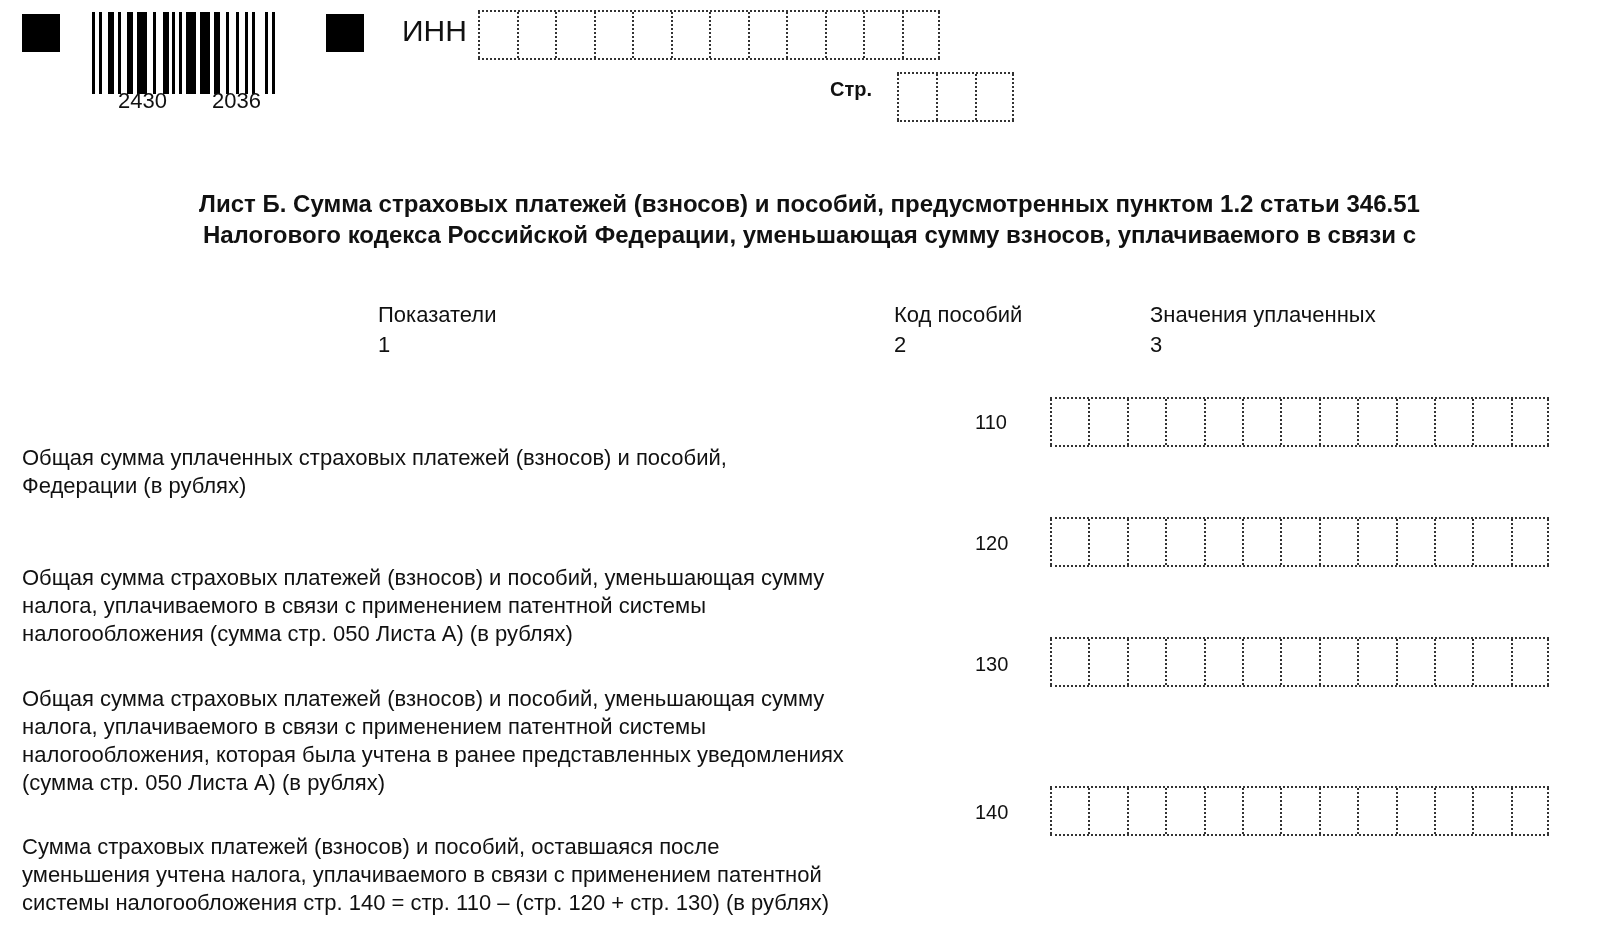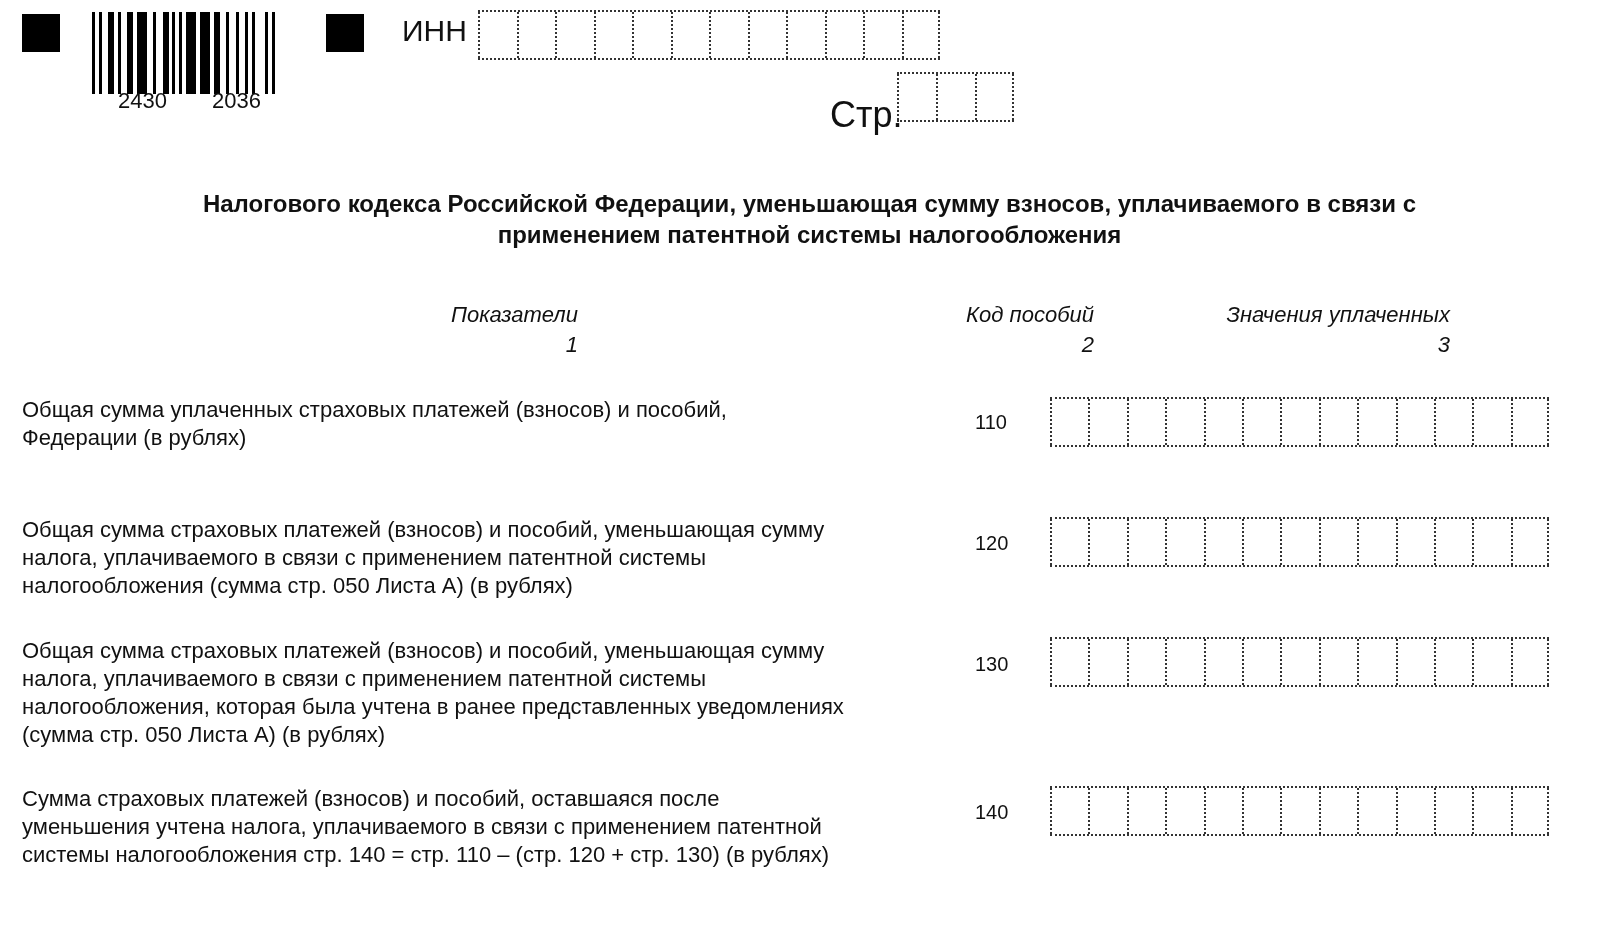--- a/index.html
+++ b/index.html
@@ -8,22 +8,22 @@
   .marker { position:absolute; width:38px; height:38px; background:#000; }
   .barcode { position:absolute; left:92px; top:12px; width:210px; height:82px; display:flex; align-items:flex-start; gap:0; }
   .bar { background:#000; height:82px; display:inline-block; }
   .gap { display:inline-block; height:82px; }
   .bc-num { position:absolute; top:88px; font-size:22px; }
   .label { position:absolute; font-size:30px; }
   .cells { position:absolute; display:flex; border-top:2px dotted #333; border-bottom:2px dotted #333; }
   .cell { border-left:2px dotted #333; box-sizing:border-box; }
   .cell:last-child { border-right:2px dotted #333; }
   .title { position:absolute; left:0; width:1619px; top:188px; text-align:center; font-weight:bold; font-size:24px; line-height:31px; }
-  .colhdr { position:absolute; font-style:italic; font-size:22px; text-align:right; line-height:30px; }
-  .rowtext { position:absolute; left:22px; width:930px; font-size:22px; line-height:28px; }
+  .colhdr { position:absolute; font-size:22px; text-align:left; line-height:30px; }
+  .rowtext { position:absolute; left:22px; width:930px; font-size:22px; line-height:28px;margin-top:48px; }
   .code { position:absolute; left:1010px; font-size:20px;margin-top:7px; }
 </style>
 </head>
 <body>
 
 <div class="marker" style="left:22px;top:14px;"></div>
 <div class="marker" style="left:326px;top:14px;"></div>
 
 <div class="barcode">
   <span class="bar" style="width:3px"></span>
@@ -76,30 +76,30 @@
     <div class="cell" style="width:38.5px"></div>
     <div class="cell" style="width:38.5px"></div>
   <div class="cell" style="width:38.5px"></div>
     <div class="cell" style="width:38.5px"></div>
     <div class="cell" style="width:38.5px"></div>
   <div class="cell" style="width:38.5px"></div>
     <div class="cell" style="width:38.5px"></div>
     <div class="cell" style="width:38.5px"></div>
 </div>
 
-<div class="label" style="left:830px;top:94px;font-size:36px;">Стр.</div>
+<div class="label" style="left:830px;top:78px;font-size:20px;font-weight:bold;">Стр.</div>
 <div class="cells" style="left:897px;top:72px;height:46px;">
   <div class="cell" style="width:39px"></div>
     <div class="cell" style="width:39px"></div>
     <div class="cell" style="width:39px"></div>
 </div>
 
 <div class="title">
+  <div>Лист Б. Сумма страховых платежей (взносов) и пособий, предусмотренных пунктом 1.2 статьи 346.51</div>
   <div>Налогового кодекса Российской Федерации, уменьшающая сумму взносов, уплачиваемого в связи с</div>
-  <div>применением патентной системы налогообложения</div>
 </div>
 
 <div class="colhdr" style="left:378px;width:200px;top:300px;">
   <div>Показатели</div>
   <div>1</div>
 </div>
 <div class="colhdr" style="left:894px;width:200px;top:300px;">
   <div>Код пособий</div>
   <div>2</div>
 </div>

